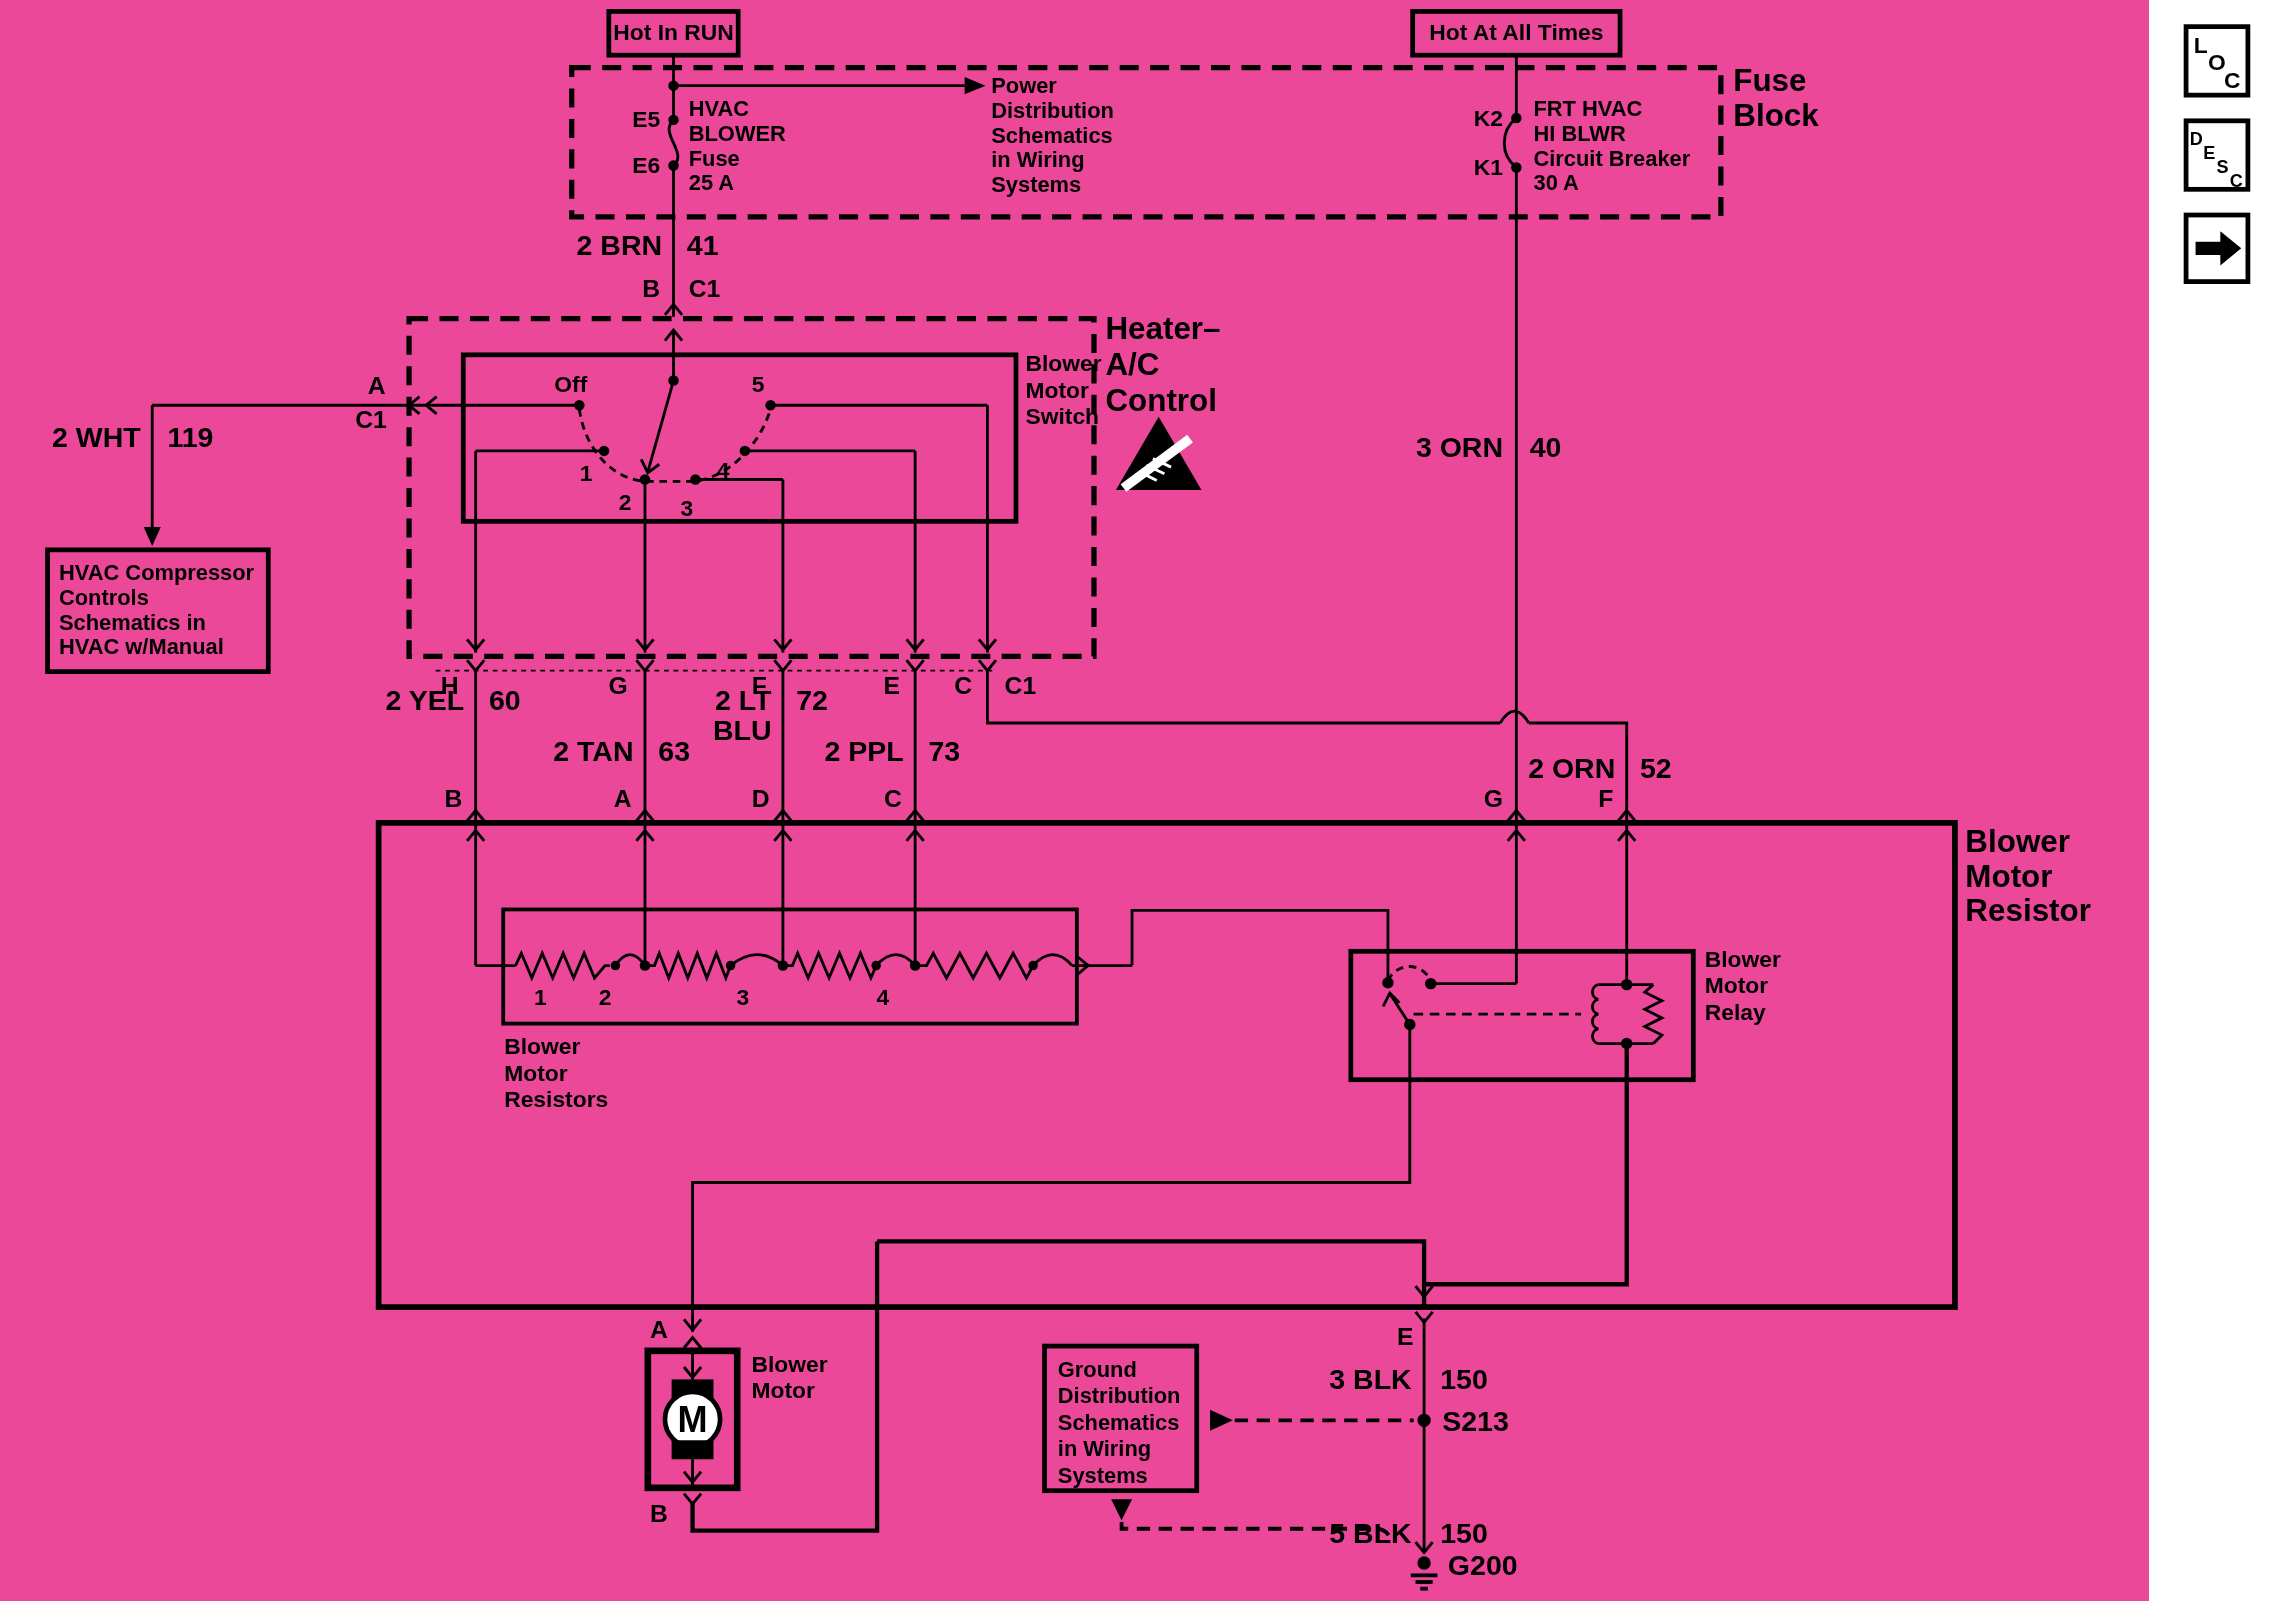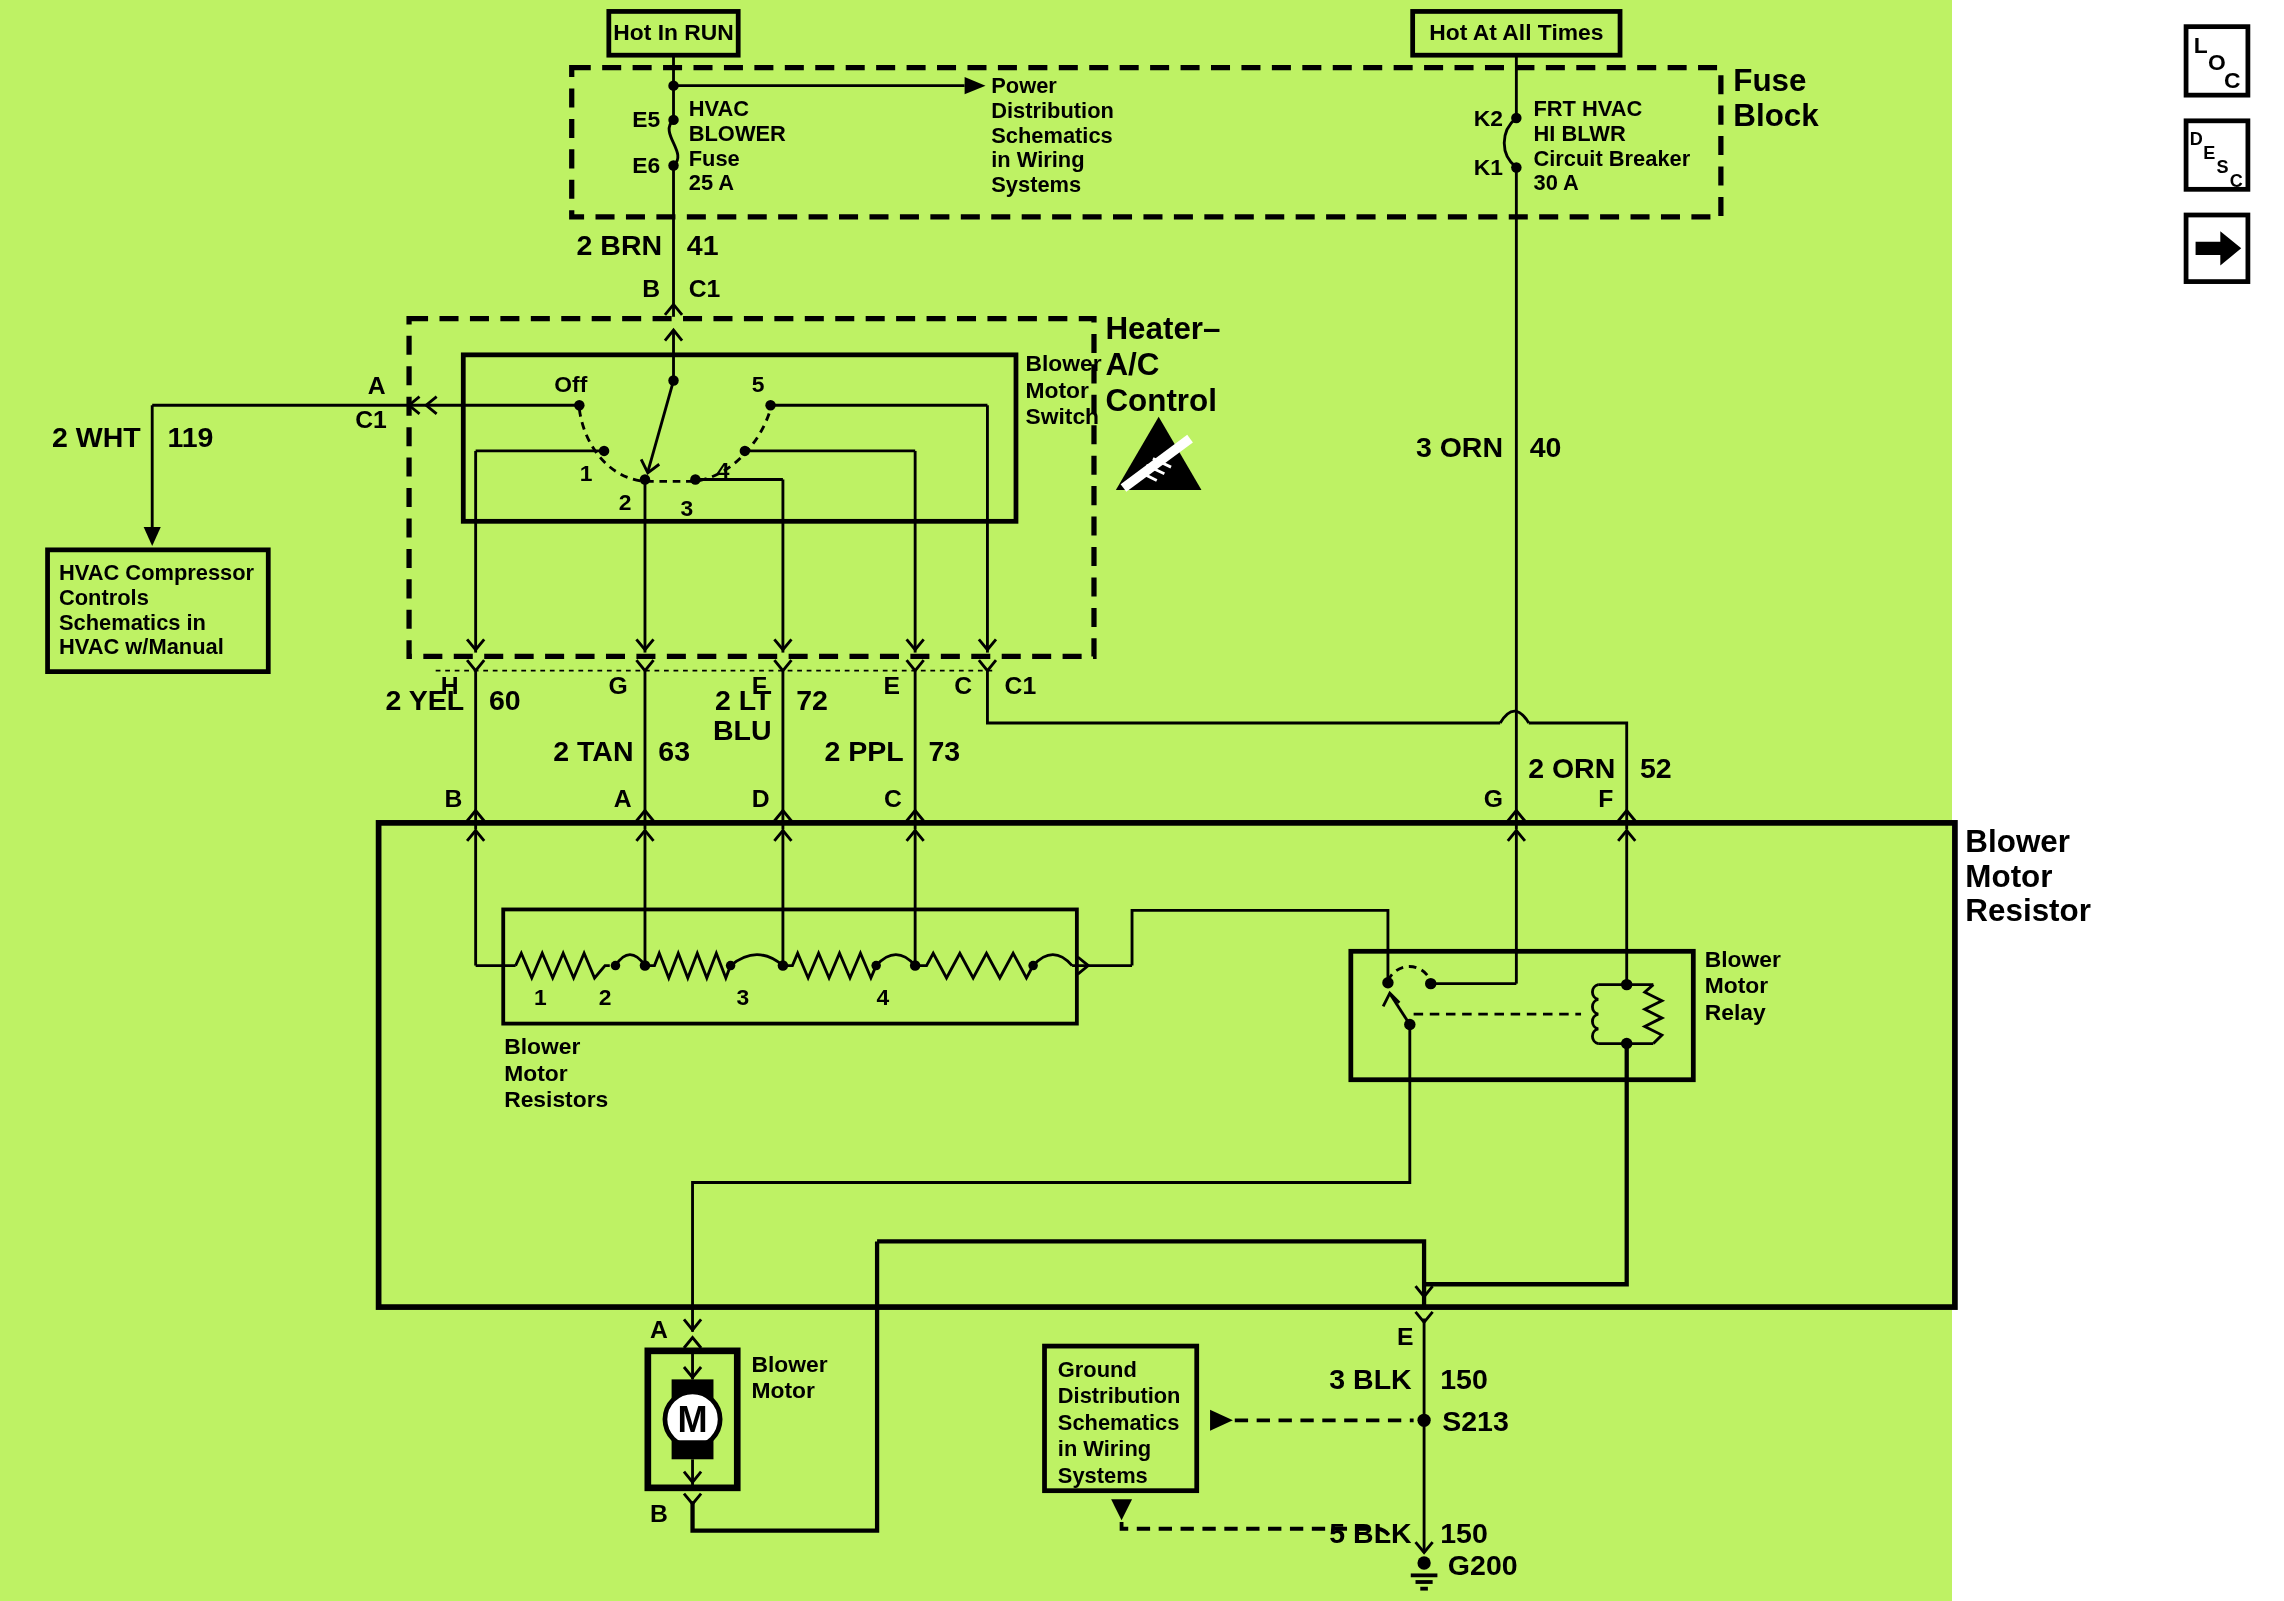--- a/index.html
+++ b/index.html
@@ -1,16 +1,16 @@
 <!DOCTYPE html>
 <html style="font-size:15px"><head>
 <meta charset="utf-8">
 <style>
   html,body{margin:0;padding:0;background:#ffffff;}
-  .stage{width:1952px;height:1602px;position:relative;background:#bef264;}
+  .stage{width:2149px;height:1602px;position:relative;background:#ec4899;}
   svg{display:block;}
   text{font-family:"Liberation Sans", sans-serif;font-weight:bold;fill:#000;}
   .t22{font-size:23px;}
   .t24{font-size:24px;}
   .t26{font-size:26px;}
   .t30{font-size:30px;}
   .t33{font-size:33px;}
   .t19{font-size:19px;}
   .mid{text-anchor:middle;}
   .end{text-anchor:end;}

